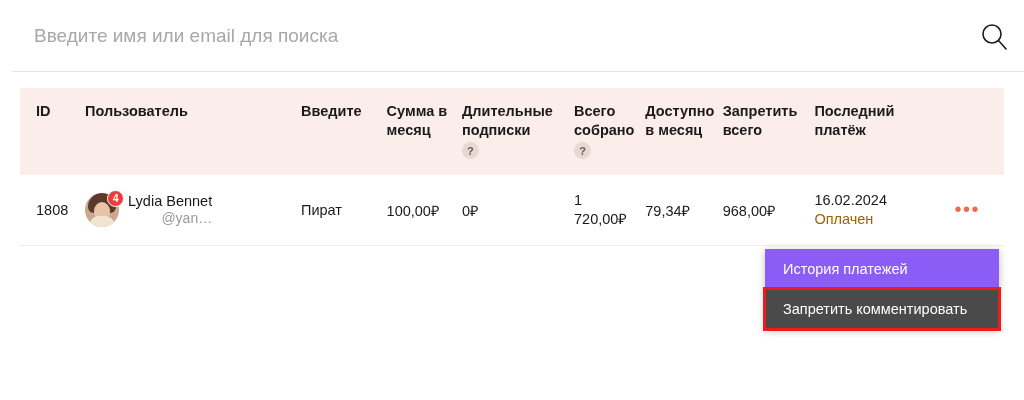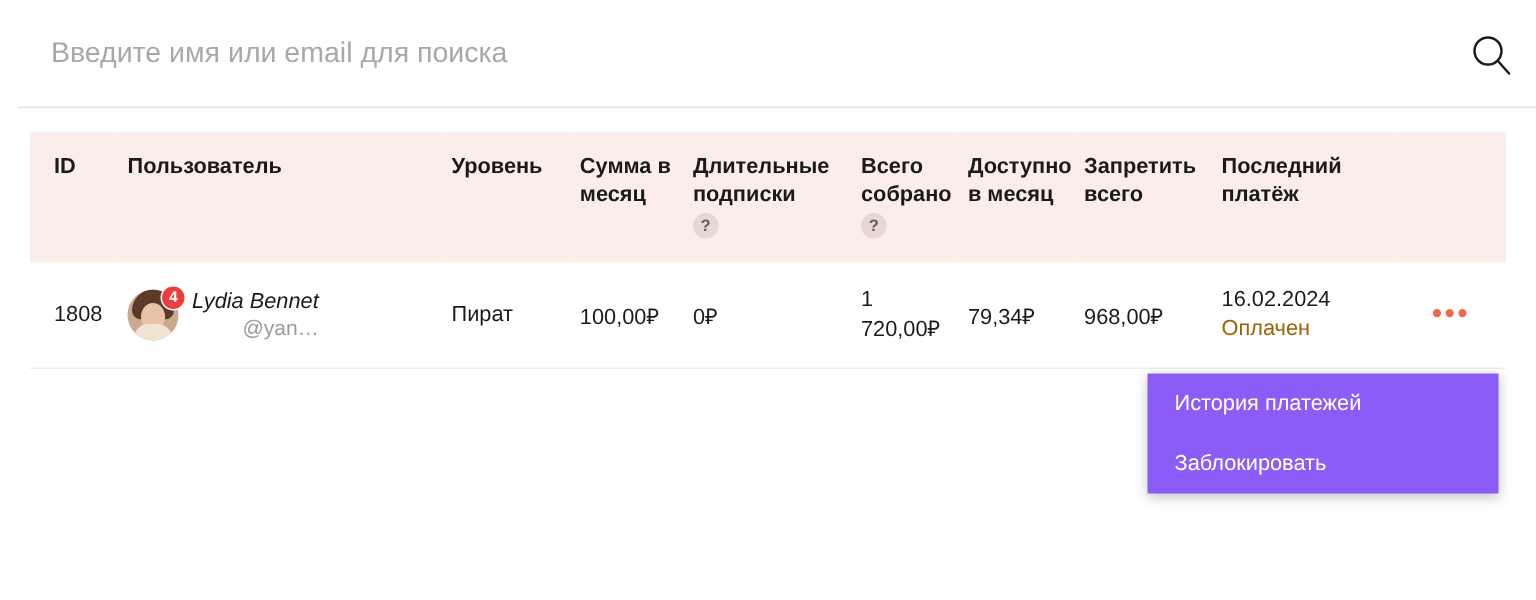--- a/index.html
+++ b/index.html
@@ -163,21 +163,20 @@
     box-sizing: border-box;
   }
   .user-names {
     display: flex;
     flex-direction: column;
     line-height: 1.25;
   }
   .user-name {
     font-size: 14.5px;
     color: #1a1a1a;
-    font-style: italic;
   }
   .user-handle {
     font-size: 14px;
     color: #9a9a9a;
     text-align: right;
   }
 
   .payment-cell { line-height: 1.3; }
   .payment-status { color: #a16207; font-size: 14.5px; }
 
@@ -243,21 +242,21 @@
     </colgroup>
     <thead>
       <tr>
         <th class="first">
           <div>ID</div>
         </th>
         <th>
           <div>Пользователь</div>
         </th>
         <th>
-          <div>Уровень</div>
+          <div>Введите</div>
         </th>
         <th>
           <div>Сумма в месяц</div>
         </th>
         <th>
           <div>Длительные подписки</div>
           <span class="help-badge">?</span>
         </th>
         <th>
           <div>Всего собрано</div>
@@ -309,14 +308,14 @@
         <td>
           <div class="dots-btn">•••</div>
         </td>
       </tr>
     </tbody>
   </table>
 </div>
 
 <div class="context-menu">
   <div class="menu-item">История платежей</div>
-  <div class="menu-item">Заблокировать</div>
+  <div class="menu-item highlighted">Запретить комментировать</div>
 </div>
 
 </body></html>

